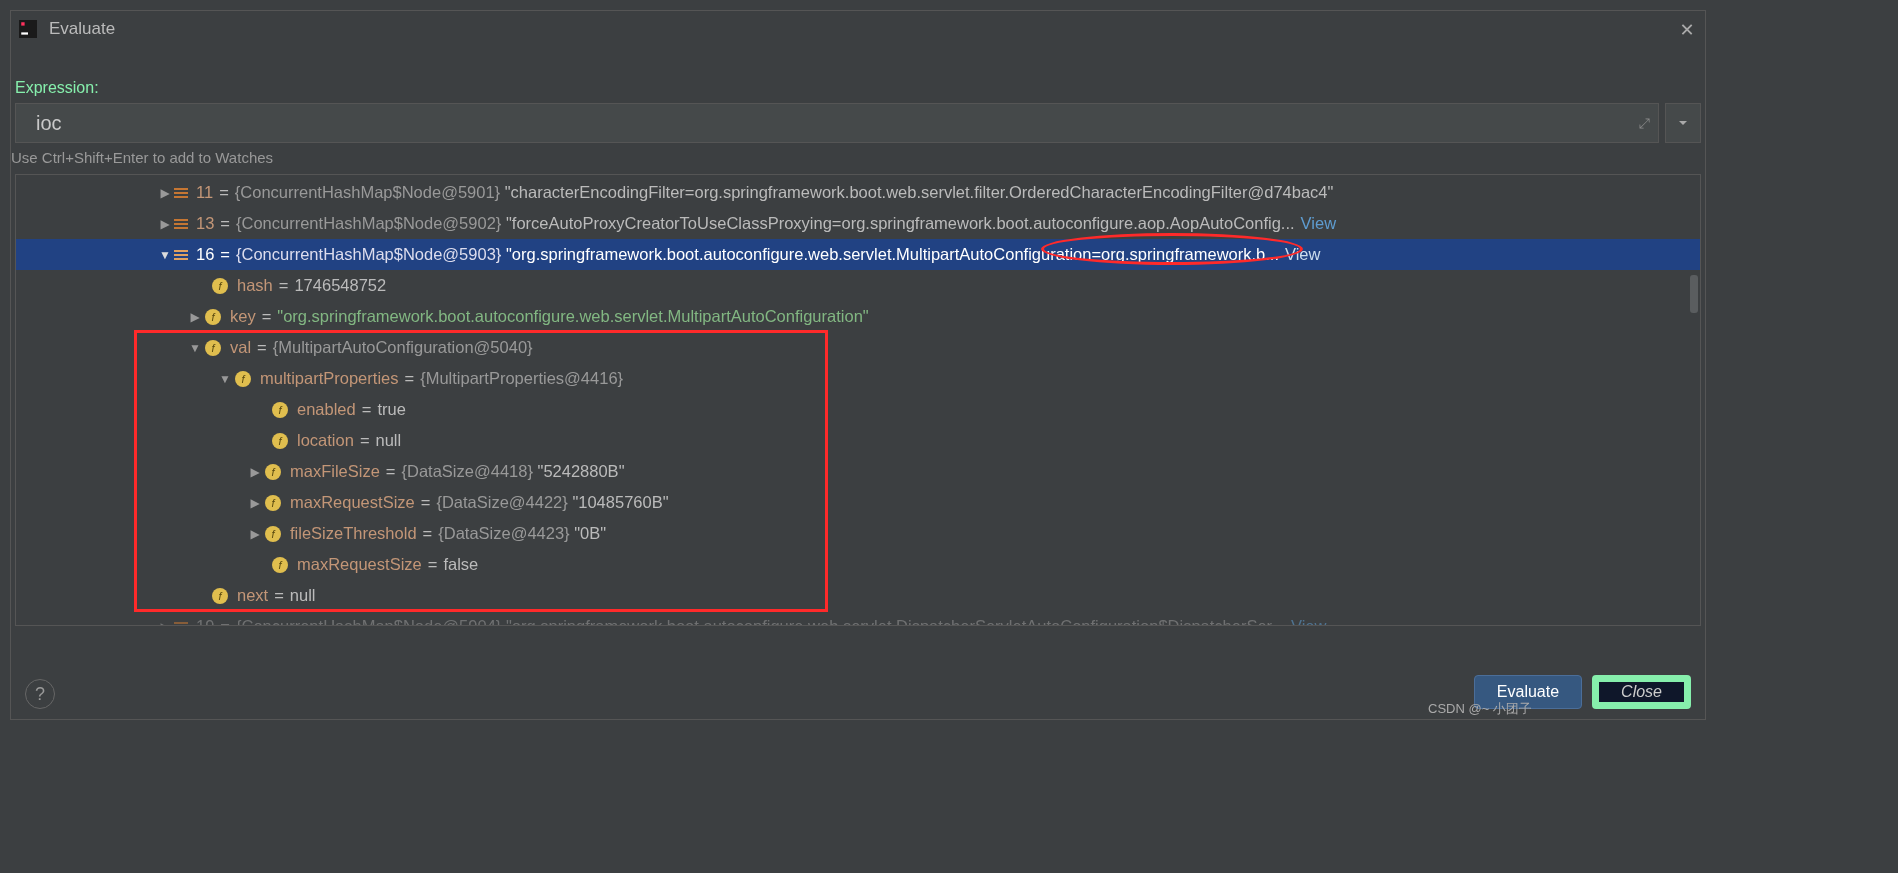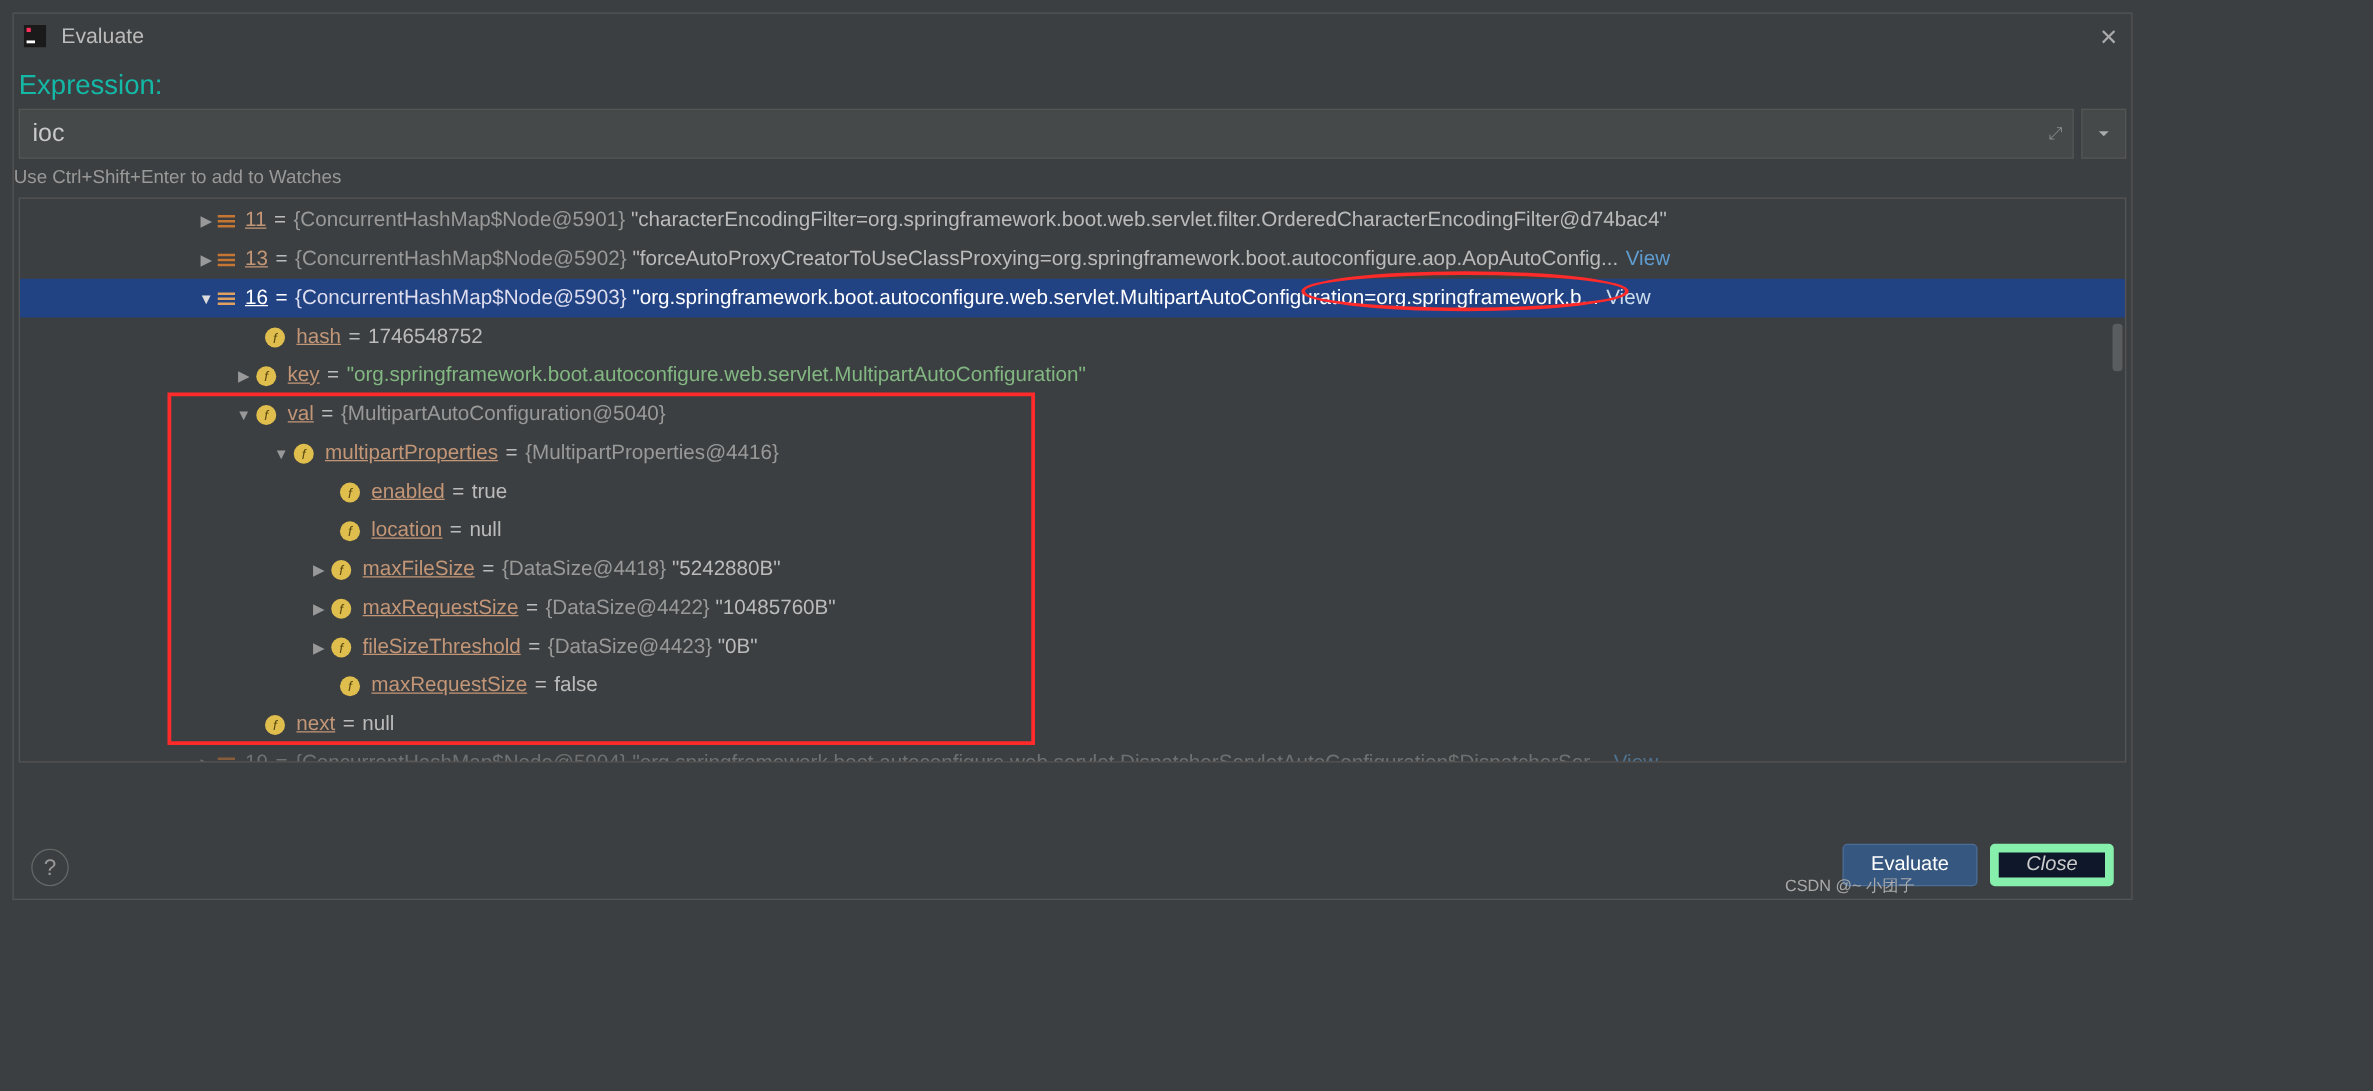--- a/index.html
+++ b/index.html
@@ -5,40 +5,40 @@
   * { box-sizing: border-box; margin: 0; padding: 0; font-family: "Segoe UI", Arial, sans-serif; }
   body { background: #3c3f41; color: #bbbbbb; width: 1898px; height: 873px; overflow: hidden; }
 
   .dialog { width: 1696px; height: 710px; background: #3c3f41; position: absolute; left: 10px; top: 10px; border: 1px solid #555; }
 
   .titlebar { height: 36px; display: flex; align-items: center; padding: 0 8px; }
   .titlebar .ij-icon { width: 18px; height: 18px; margin-right: 12px; }
   .titlebar .title { font-size: 17px; color: #bbbbbb; flex: 1; }
   .titlebar .close-x { width: 20px; height: 20px; margin-left: auto; cursor: pointer; color: #aaa; font-size: 18px; text-align: center; }
 
-  .section-label { font-size: 22px; color: #14b8a6; padding: 8px 4px 6px 4px; }
+  .section-label { font-size: 16px; color: #86efac; padding: 8px 4px 6px 4px; margin-top: 24px; }
 
   .expr-row { display: flex; gap: 6px; padding: 0 4px; }
-  .expr-input { flex: 1; background: #45494a; border: 1px solid #555; height: 40px; font-family: "Consolas", monospace; font-size: 20px; color: #c9c9c9; padding: 0 10px; display: flex; align-items: center; position: relative; }
+  .expr-input { flex: 1; background: #45494a; border: 1px solid #555; height: 40px; font-family: "Consolas", monospace; font-size: 20px; color: #c9c9c9; padding: 0 20px; display: flex; align-items: center; position: relative; }
   .expr-input .expand-icon { position: absolute; right: 8px; top: 50%; transform: translateY(-50%); color: #8a8a8a; font-size: 14px; }
   .dropdown-btn { width: 36px; height: 40px; background: #45494a; border: 1px solid #555; display: flex; align-items: center; justify-content: center; cursor: pointer; }
   .dropdown-btn svg { width: 10px; height: 10px; fill: #aaa; }
 
   .hint-row { font-size: 15px; color: #999; padding: 6px 8px 4px 0; }
 
   .result-area { margin: 4px; border: 1px solid #555; background: #3c3f41; height: 452px; overflow: hidden; position: relative; }
   .tree { padding-top: 2px; }
 
   .row { height: 31px; display: flex; align-items: center; font-size: 16.5px; white-space: nowrap; overflow: hidden; }
   .row.selected { background: #214283; color: #fff; }
 
   .chev { width: 18px; display: inline-flex; justify-content: center; color: #999; cursor: pointer; font-size: 12px; }
   .row.selected .chev { color: #dcdcdc; }
 
-  .name { color: #c39677; margin-right: 6px; text-decoration: underline; }
+  .name { color: #c39677; margin-right: 6px; }
   .row.selected .name { color: #fff; }
   .eq { color: #bbbbbb; margin-right: 6px; }
   .row.selected .eq { color: #fff; }
   .obj { color: #999; }
   .row.selected .obj { color: #dde; }
   .str { color: #bbb; }
   .row.selected .str { color: #fff; }
   .keystr { color: #82b782; }
   .view-link { color: #5e9cd0; margin-left: 6px; cursor: pointer; }
   .row.selected .view-link { color: #cde; }

